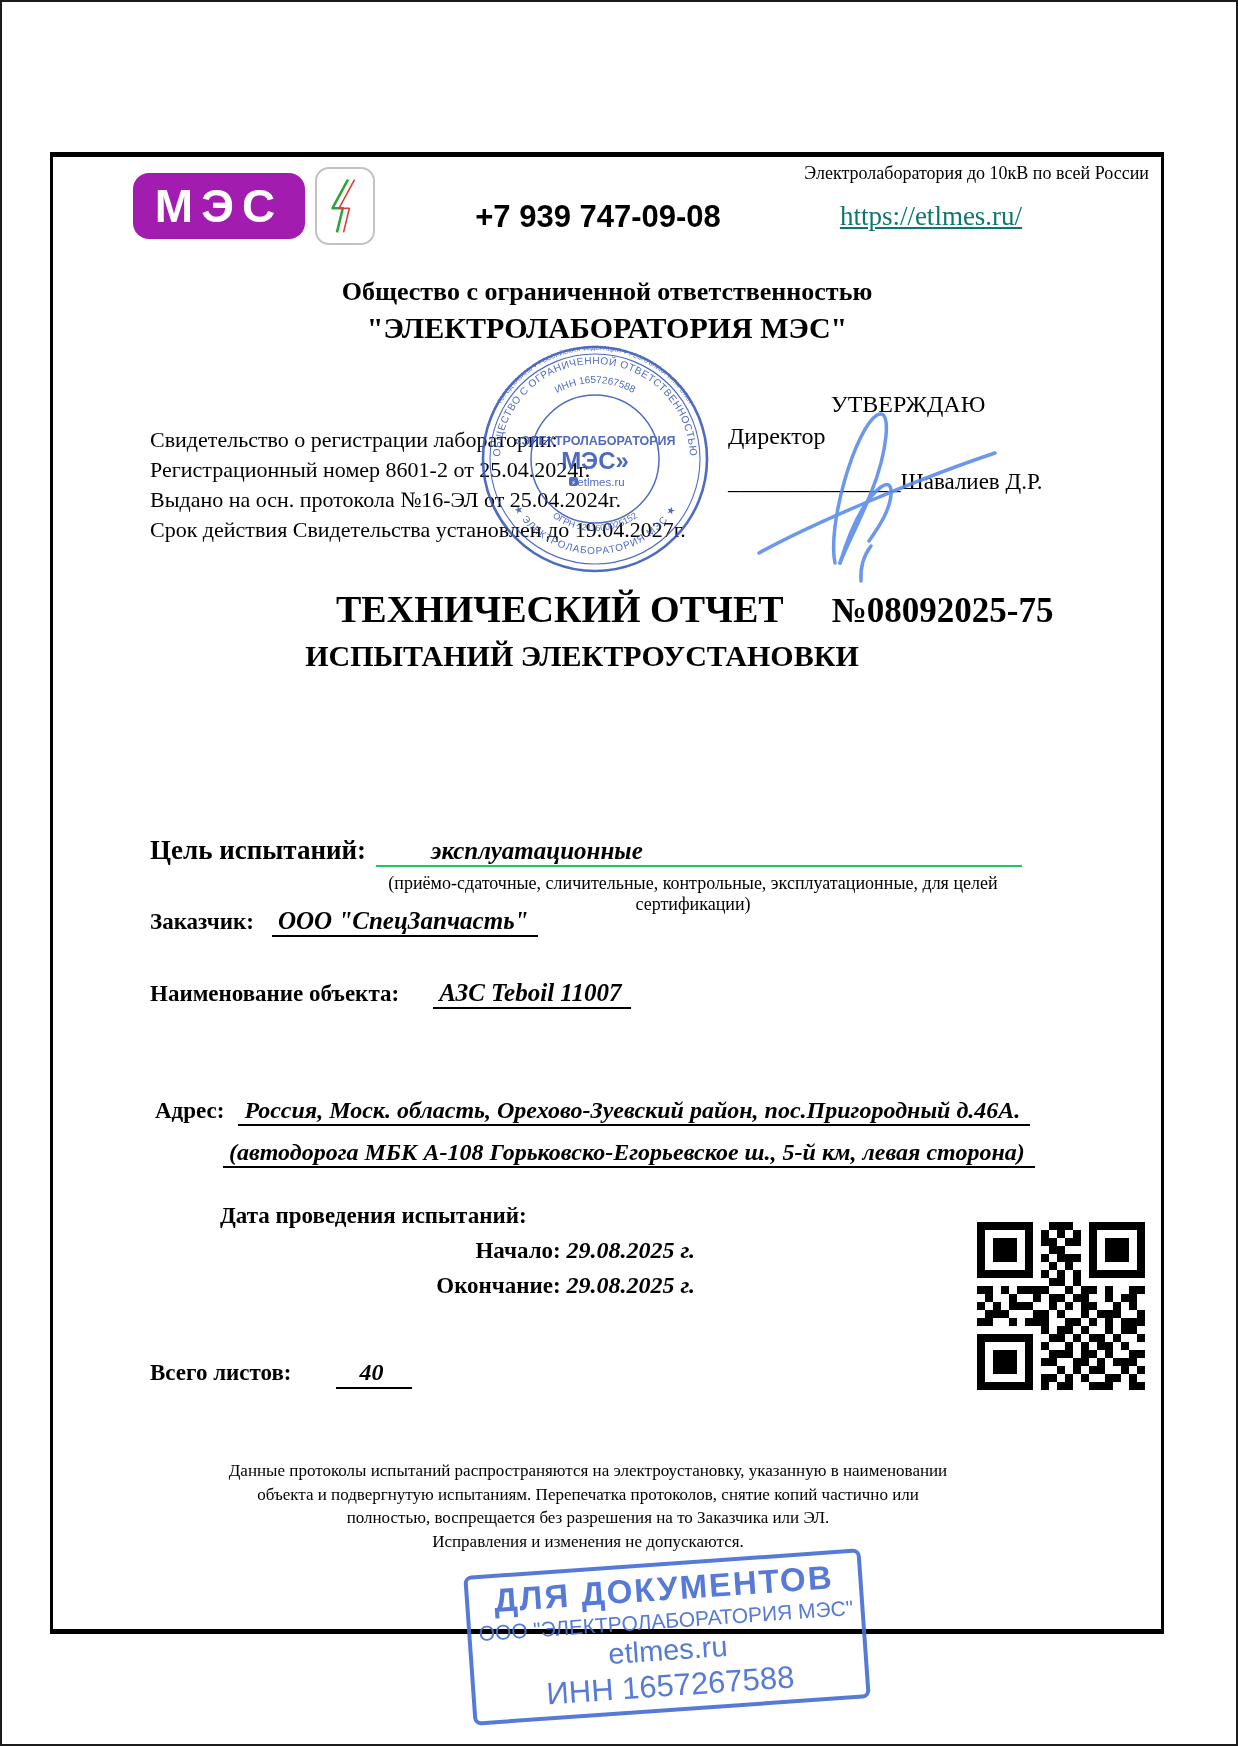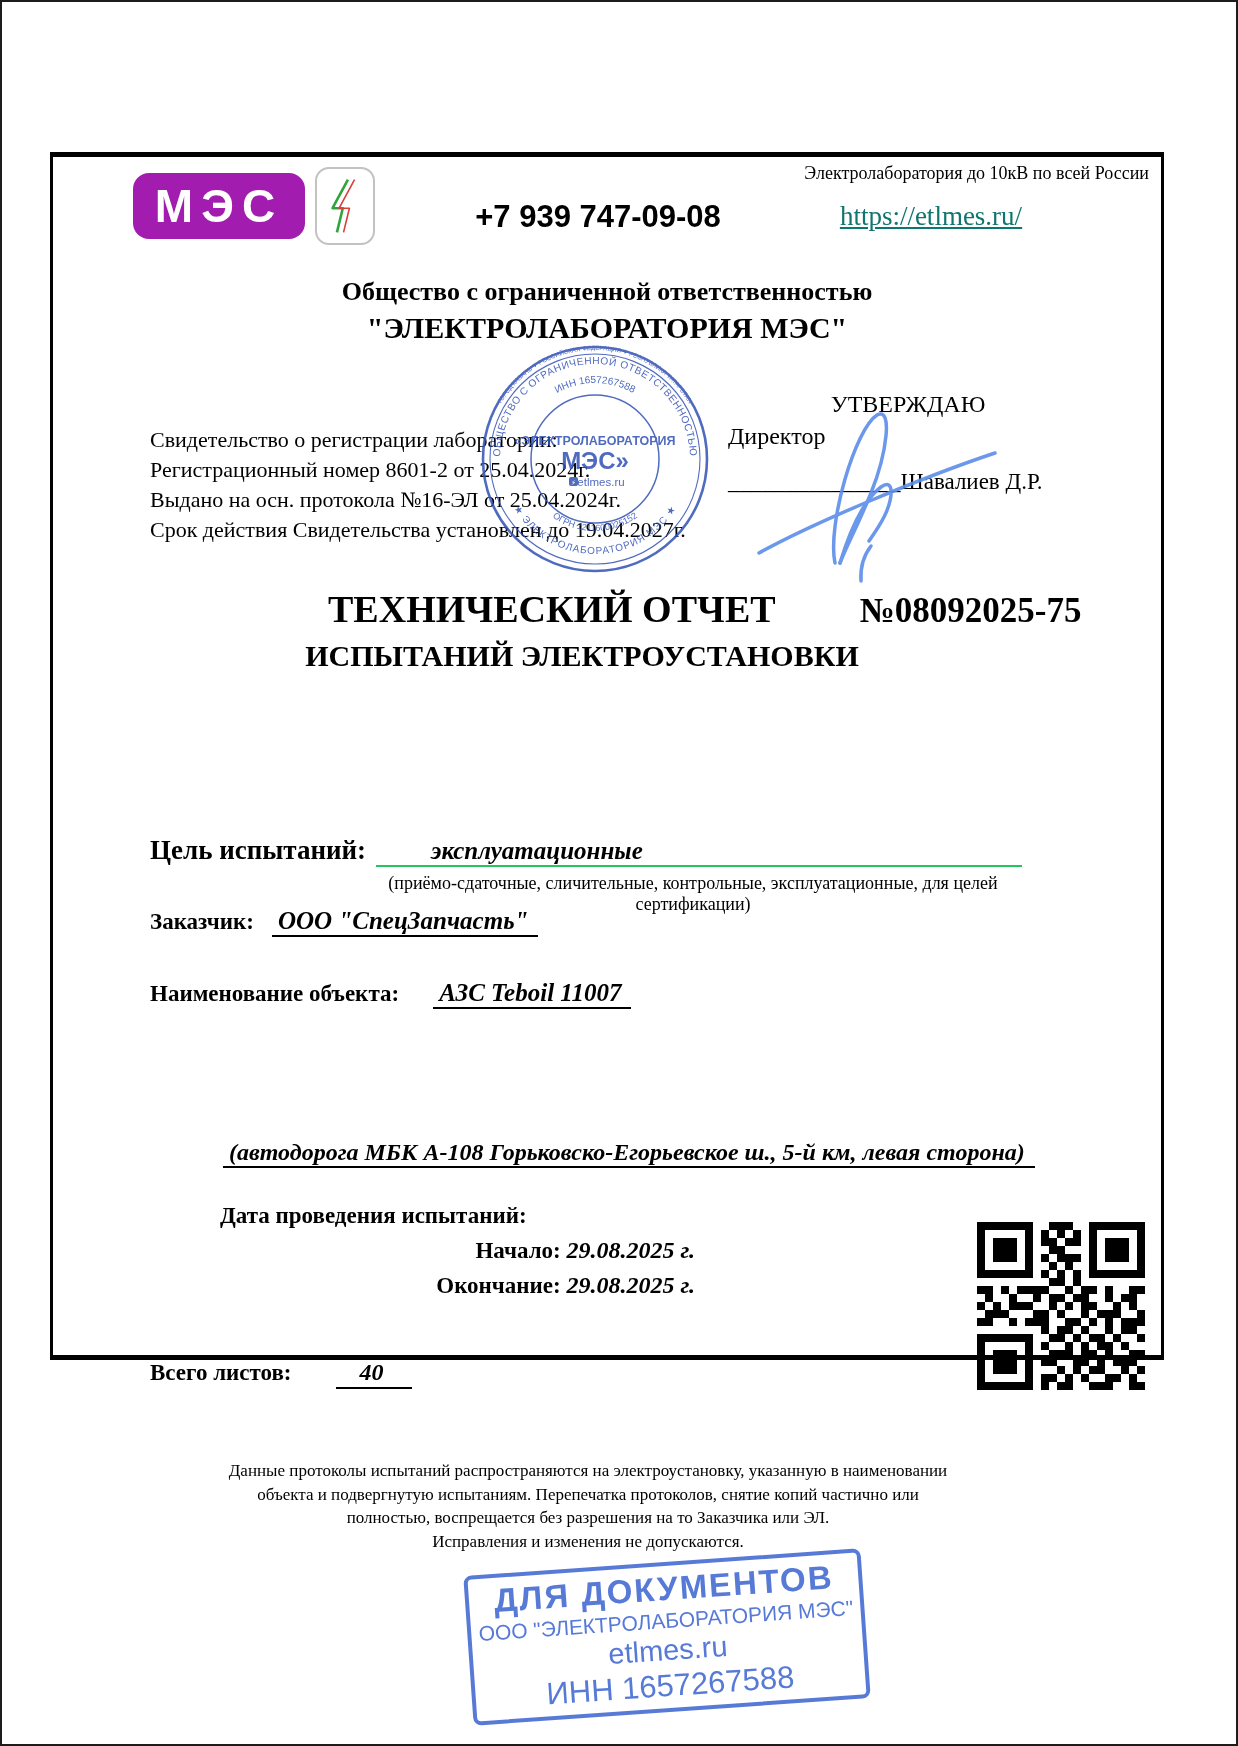--- a/index.html
+++ b/index.html
@@ -1,19 +1,19 @@
 <!DOCTYPE html>
 <html><head>
 <meta charset="utf-8">
 <style>
   html,body{margin:0;padding:0;background:#ffffff;}
   .serif{font-family:"Liberation Serif","DejaVu Serif",serif;}
   .page{position:relative;width:1238px;height:1746px;background:#fff;box-sizing:border-box;
         border:2px solid #1c1c1c;overflow:hidden;font-family:"Liberation Serif","DejaVu Serif",serif;color:#000;}
-  .frame{position:absolute;left:48px;top:150px;width:1114px;height:1208px;box-sizing:border-box;
+  .frame{position:absolute;left:48px;top:150px;width:1114px;height:1482px;box-sizing:border-box;
          border:3px solid #000;border-top-width:5px;border-bottom-width:5px;}
   .tagline{position:absolute;top:6px;right:12px;font-size:18px;}
   
   .logo-mes{position:absolute;left:80px;top:16px;width:172px;height:66px;background:#a21caf;border-radius:16px;
             display:flex;align-items:center;justify-content:center;color:#fff;font-weight:bold;
             font-size:46px;letter-spacing:8px;font-family:"Liberation Sans","DejaVu Sans",sans-serif;}
   .logo-bolt{position:absolute;left:262px;top:10px;width:60px;height:78px;border:2px solid #c2c2c2;
              border-radius:14px;background:#fff;display:flex;align-items:center;justify-content:center;box-sizing:border-box;}
   .phone{position:absolute;left:385px;top:42px;width:320px;text-align:center;font-weight:bold;font-size:31px;
          font-family:"Liberation Sans","DejaVu Sans",sans-serif;}
@@ -25,22 +25,22 @@
   
   .cert{position:absolute;left:97px;top:268px;font-size:22px;line-height:30px;white-space:nowrap;}
   
   .approve{position:absolute;left:755px;top:234px;width:200px;text-align:center;font-size:24px;}
   .director{position:absolute;left:675px;top:266px;font-size:24px;}
   .sigline{position:absolute;left:675px;top:312px;font-size:23px;white-space:nowrap;}
   .sig-svg{position:absolute;left:690px;top:238px;pointer-events:none;}
   
   .round-stamp{position:absolute;left:422px;top:182px;opacity:.86;pointer-events:none;}
   
-  .title-row{position:absolute;left:8px;top:430px;width:100%;display:flex;align-items:baseline;
-             padding-left:267px;box-sizing:border-box;gap:84px;font-weight:bold;}
+  .title-row{position:absolute;left:16px;top:430px;width:100%;display:flex;align-items:baseline;
+             padding-left:267px;box-sizing:border-box;gap:48px;font-weight:bold;}
   .title-main{font-size:38px;}
   .title-num{font-size:35px;}
   .subtitle{position:absolute;top:482px;left:0;width:100%;text-align:center;transform:translateX(-25px);
             font-weight:bold;font-size:30px;}
   
   .purpose-row{position:absolute;left:0;top:678px;width:100%;display:flex;align-items:baseline;box-sizing:border-box;
                padding-left:97px;padding-right:139px;}
   .purpose-label{font-weight:bold;font-size:27px;white-space:nowrap;}
   .purpose-line{flex:1;border-bottom:2px solid #22c55e;margin-left:10px;}
   .purpose-value{font-weight:bold;font-style:italic;font-size:25px;margin-left:55px;}
@@ -166,20 +166,24 @@
     <div class="row-line customer-row">
       <span class="lbl">Заказчик:</span>
       <span class="val">ООО "СпецЗапчасть"</span>
     </div>
 
     <div class="row-line object-row">
       <span class="lbl">Наименование объекта:</span>
       <span class="val">АЗС Teboil 11007</span>
     </div>
 
+    <div class="row-line addr1">
+      <span class="lbl">Адрес:</span>
+      <span class="val" style="margin-left:10px">Россия, Моск. область, Орехово-Зуевский район, пос.Пригородный д.46А.</span>
+    </div>
     <div class="row-line addr2">
       <span class="val">(автодорога МБК А-108 Горьковско-Егорьевское ш., 5-й км, левая сторона)</span>
     </div>
 
     <div class="dates">
       <div class="lbl">Дата проведения испытаний:</div>
       <div class="dline">
         <span class="lbl">Начало:</span>
         <span class="dval">29.08.2025 г.</span>
       </div>

